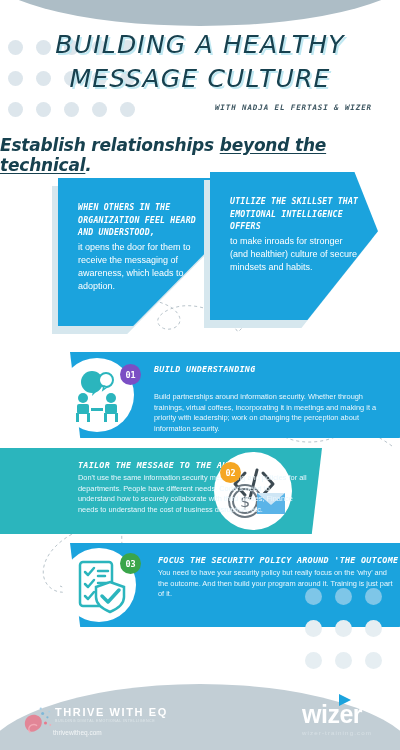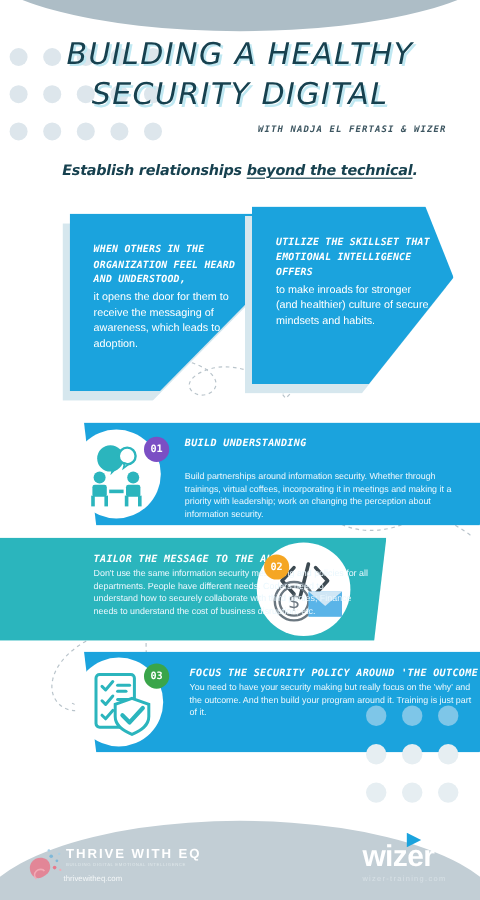--- a/index.html
+++ b/index.html
@@ -38,23 +38,23 @@
     color:#17414f;
     text-shadow:2px 2px 0 #bfe8f2;
   }
   .subtitle{
     position:absolute; right:28px; top:103px; width:260px; text-align:right;
     font-family:"DejaVu Sans Mono", monospace;
     font-weight:bold; font-style:italic; font-size:7.5px; letter-spacing:0.9px;
     color:#3c5560;
   }
   .lead{
-    position:absolute; left:0; top:135px; width:400px; text-align:center;
+    position:absolute; left:0; top:135px; width:400px; text-align:left;
     font-family:"DejaVu Sans", sans-serif;
-    font-weight:bold; font-style:italic; font-size:12px; letter-spacing:-0.2px;
+    font-weight:bold; font-style:italic; font-size:17px; letter-spacing:-0.2px;
     color:#17414f;
   }
   .lead u{ text-decoration:underline; text-underline-offset:2px; }
 
   
   .callout-wrap{ position:absolute; }
   .callout{
     position:relative; width:100%; height:100%;
   }
   .tri-shadow, .tri-main{
@@ -191,21 +191,21 @@
       <span></span>
     <span></span>
       <span></span>
       <span></span>
       <span></span>
       <span></span>
   </div>
 
   <div class="title">
     <div>BUILDING A HEALTHY</div>
-    <div>SECURITY DIGITAL</div>
+    <div>MESSAGE CULTURE</div>
   </div>
 
   <div class="subtitle">WITH NADJA EL FERTASI &amp; WIZER</div>
 
   <div class="lead">
     <span>Establish relationships </span><u>beyond the technical</u><span>.</span>
   </div>
 
   <svg class="dashsvg">
     <g fill="none" stroke="#b9c4cb" stroke-width="1" stroke-dasharray="3,3">
@@ -309,21 +309,21 @@
             <line x1="30" y1="29" x2="40" y2="29"></line>
             <line x1="30" y1="34" x2="37" y2="34"></line>
             <line x1="30" y1="41" x2="40" y2="41"></line>
           </g>
           <path d="M42,28 l14,5 v10 c0,8 -7,12 -14,15 c-7,-3 -14,-7 -14,-15 v-10 z" fill="#ffffff" stroke="#2bb5bd" stroke-width="2.5"></path>
           <polyline points="34,42 40,48 51,36" fill="none" stroke="#2bb5bd" stroke-width="3.5" stroke-linecap="round" stroke-linejoin="round"></polyline>
         </svg>
       </div>
       <div class="badge" id="badge-3">03</div>
       <div class="band-heading">FOCUS THE SECURITY POLICY AROUND 'THE OUTCOME'</div>
-      <div class="band-body">You need to have your security making but really focus on the 'why' and the outcome. And then build your program around it. Training is just part of it.</div>
+      <div class="band-body">You need to have your security policy but really focus on the 'why' and the outcome. And then build your program around it. Training is just part of it.</div>
     </div>
   </div>
 
   <div class="dotgrid" id="dots-bottomright">
     <span></span>
       <span></span>
       <span></span>
     <span class="pale"></span>
       <span class="pale"></span>
       <span class="pale"></span>

